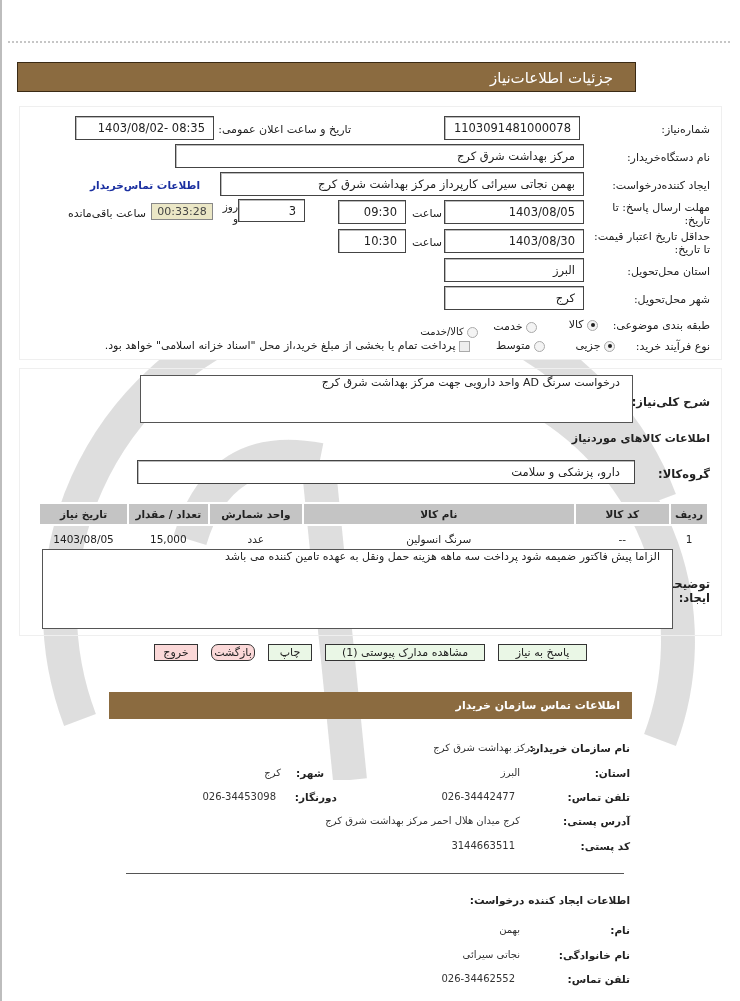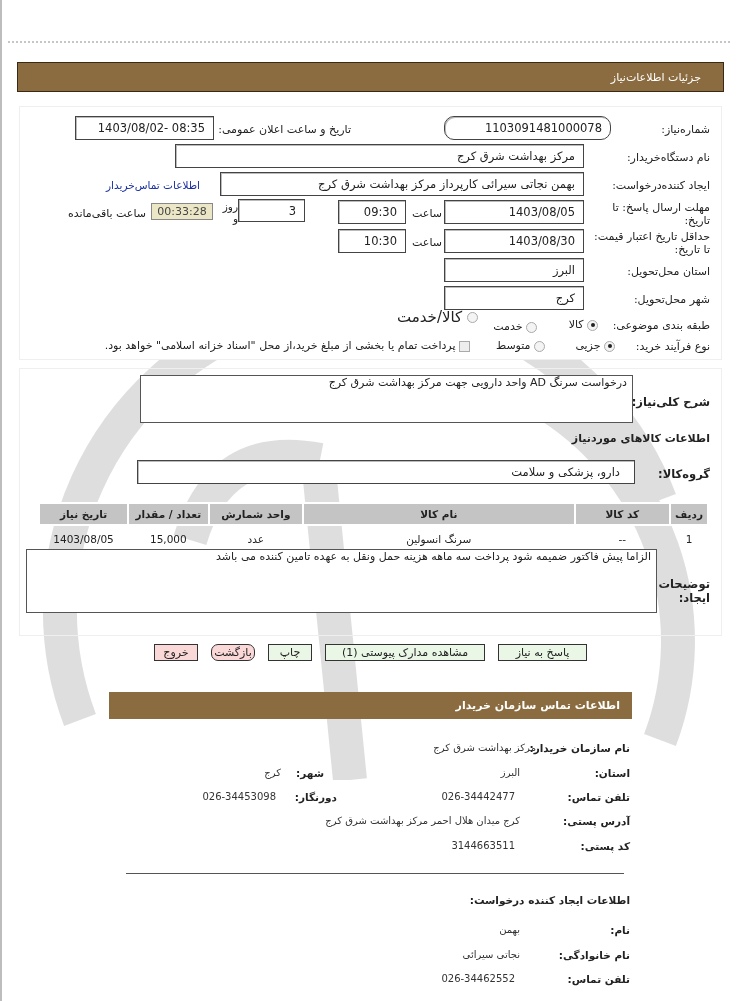--- a/index.html
+++ b/index.html
@@ -6,51 +6,51 @@
   body {
     width:740px; height:1001px; overflow:hidden; background:#fff;
     font-family:"DejaVu Sans", sans-serif; font-size:11px; color:#222;
     position:relative;
   }
   .left-rule { position:absolute; left:0; top:0; width:2px; height:1001px; background:#bdbdbd; }
   .top-rule { position:absolute; left:8px; top:41px; width:722px; height:0; border-top:2px dotted #c6c6c6; }
   .watermark { position:absolute; left:20px; top:360px; width:700px; height:420px; pointer-events:none; }
 
   .header-bar {
-    position:absolute; left:17px; top:62px; width:707px; height:30px;
+    position:absolute; left:17px; top:62px; width:619px; height:30px;
     background:#8b6b40; border:1px solid #3a2a14; box-sizing:border-box;
-    color:#fff; direction:rtl; padding-right:22px; line-height:30px; font-size:11px;
+    color:#fff; direction:rtl; padding-right:22px; line-height:30px; font-size:15px;
   }
   .panel { position:absolute; border:1px solid #efefef; background:transparent; box-sizing:border-box; }
   .p1 { left:19px; top:106px; width:703px; height:254px; }
   .p2 { left:19px; top:368px; width:703px; height:268px; }
 
   .abs { position:absolute; direction:rtl; white-space:nowrap; }
   .lbl { font-size:11px; color:#222; }
   .box {
     position:absolute; border:1px solid #444; background:#fff; box-sizing:border-box;
     height:24px; line-height:22px; padding:0 8px; direction:rtl; text-align:right; font-size:11.5px; color:#222;
     box-shadow: inset 1px 1px 0 #bbb;
   }
   .box.ltr { direction:ltr; text-align:right; }
   .timer {
     position:absolute; background:#ebe7c6; border:1px solid #888; box-sizing:border-box;
     height:17px; line-height:15px; font-size:11px; color:#444; text-align:center;
   }
-  .link { color:#1a2fa0; }
+  .link { color:#1a2fa0;font-weight:bold; }
   .radio {
     display:inline-block; width:9px; height:9px; border:1px solid #aaa; border-radius:50%;
     background:#f4f4f4; vertical-align:middle; position:relative;
   }
   .radio.on::after { content:""; position:absolute; left:2.5px; top:2.5px; width:4px; height:4px; border-radius:50%; background:#222; }
   .check { display:inline-block; width:9px; height:9px; border:1px solid #aaa; background:#eee; vertical-align:middle; }
 
   .textarea {
     position:absolute; border:1px solid #555; background:#fff; box-sizing:border-box;
-    direction:rtl; text-align:right; font-size:11px; padding:0 5px; line-height:13px; color:#222;
+    direction:rtl; text-align:right; font-size:11px; padding:0 12px; line-height:13px; color:#222;
   }
   .bold { font-weight:bold; }
 
   table.items { position:absolute; left:38px; top:502px; width:671px; border-collapse:collapse; direction:rtl; font-size:10.5px; }
   table.items th { background:#c4c4c4; color:#222; font-weight:bold; height:20px; border:2px solid #fff; padding:0 4px; }
   table.items td { height:24px; text-align:center; color:#222; }
 
   .btn {
     position:absolute; height:17px; line-height:15px; box-sizing:border-box; border:1px solid #333;
     font-size:11px; text-align:center; direction:rtl; color:#222;
@@ -82,21 +82,21 @@
   </g>
 </svg>
 
 <div class="header-bar">
   <span>جزئیات اطلاعات‌نیاز</span>
 </div>
 
 <div class="panel p1"></div>
 
 <span class="abs lbl" style="right:30px;top:123px;">شماره‌نیاز:</span>
-<div class="box ltr" style="left:444px;top:116px;width:167px;border-radius:10px;">1103091481000078</div>
+<div class="box ltr" style="left:444px;top:116px;width:136px;">1103091481000078</div>
 <span class="abs lbl" style="right:389px;top:123px;">تاریخ و ساعت اعلان عمومی:</span>
 <div class="box ltr" style="left:75px;top:116px;width:139px;">1403/08/02- 08:35</div>
 
 <span class="abs lbl" style="right:30px;top:151px;">نام دستگاه‌خریدار:</span>
 <div class="box" style="left:175px;top:144px;width:409px;">مرکز بهداشت شرق کرج</div>
 
 <span class="abs lbl" style="right:30px;top:179px;">ایجاد کننده‌درخواست:</span>
 <div class="box" style="left:220px;top:172px;width:364px;">بهمن نجاتی سیرائی کارپرداز مرکز بهداشت شرق کرج</div>
 <a class="abs link" style="right:540px;top:179px;font-size:10.5px;text-decoration:none;" href="#">اطلاعات تماس‌خریدار</a>
 
@@ -122,21 +122,21 @@
 
 <span class="abs lbl" style="right:30px;top:319px;">طبقه بندی موضوعی:</span>
 <div class="abs" style="right:142px;top:318px;font-size:11px;">
   <span class="radio on"></span>
   <span>کالا</span>
 </div>
 <div class="abs" style="right:203px;top:320px;font-size:11px;">
   <span class="radio"></span>
   <span>خدمت</span>
 </div>
-<div class="abs" style="right:262px;top:308px;font-size:15px;">
+<div class="abs" style="right:262px;top:326px;font-size:10px;">
   <span class="radio"></span>
   <span>کالا/خدمت</span>
 </div>
 
 <span class="abs lbl" style="right:30px;top:340px;">نوع فرآیند خرید:</span>
 <div class="abs" style="right:125px;top:339px;font-size:11px;">
   <span class="radio on"></span>
   <span>جزیی</span>
 </div>
 <div class="abs" style="right:195px;top:339px;font-size:11px;">
@@ -177,21 +177,21 @@
       <td>--</td>
       <td>سرنگ انسولین</td>
       <td>عدد</td>
       <td>15,000</td>
       <td>1403/08/05</td>
     </tr>
   </tbody>
 </table>
 
 <span class="abs bold" style="right:30px;top:577px;width:50px;white-space:normal;line-height:14px;font-size:11.5px;">توضیحات ایجاد:</span>
-<div class="textarea" style="left:26px;top:549px;width:631px;height:64px;">الزاما پیش فاکتور ضمیمه شود پرداخت سه ماهه هزینه حمل ونقل به عهده تامین کننده می باشد</div>
+<div class="textarea" style="left:42px;top:549px;width:631px;height:80px;">الزاما پیش فاکتور ضمیمه شود پرداخت سه ماهه هزینه حمل ونقل به عهده تامین کننده می باشد</div>
 
 <div class="btn green" style="left:498px;top:644px;width:89px;">پاسخ به نیاز</div>
 <div class="btn green" style="left:325px;top:644px;width:160px;">مشاهده مدارک پیوستی (1)</div>
 <div class="btn green" style="left:268px;top:644px;width:44px;">چاپ</div>
 <div class="btn pink" style="left:211px;top:644px;width:44px;border-radius:7px;">بازگشت</div>
 <div class="btn pink" style="left:154px;top:644px;width:44px;">خروج</div>
 
 <div class="contact-bar">
   <span>اطلاعات تماس سازمان خریدار</span>
 </div>

